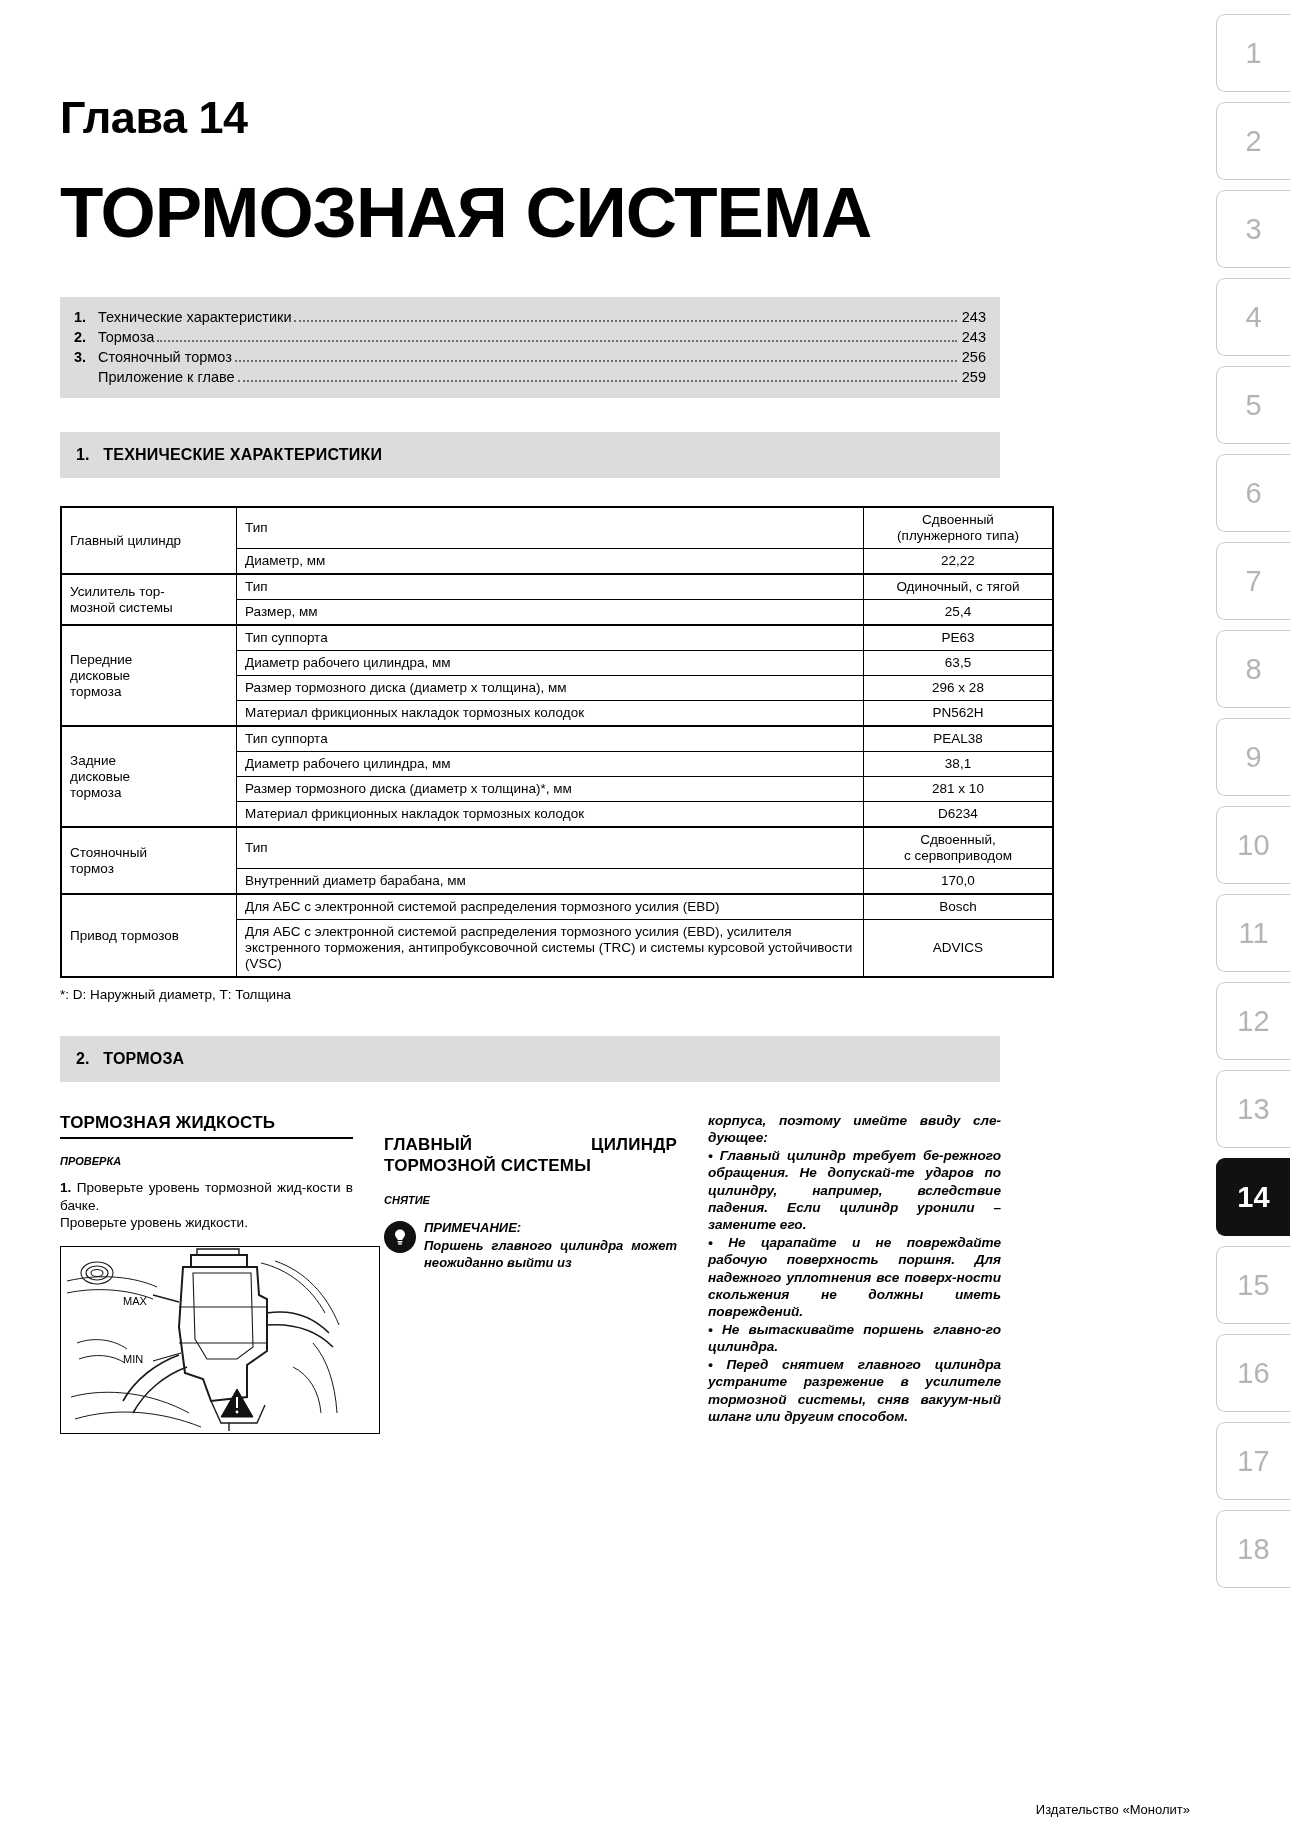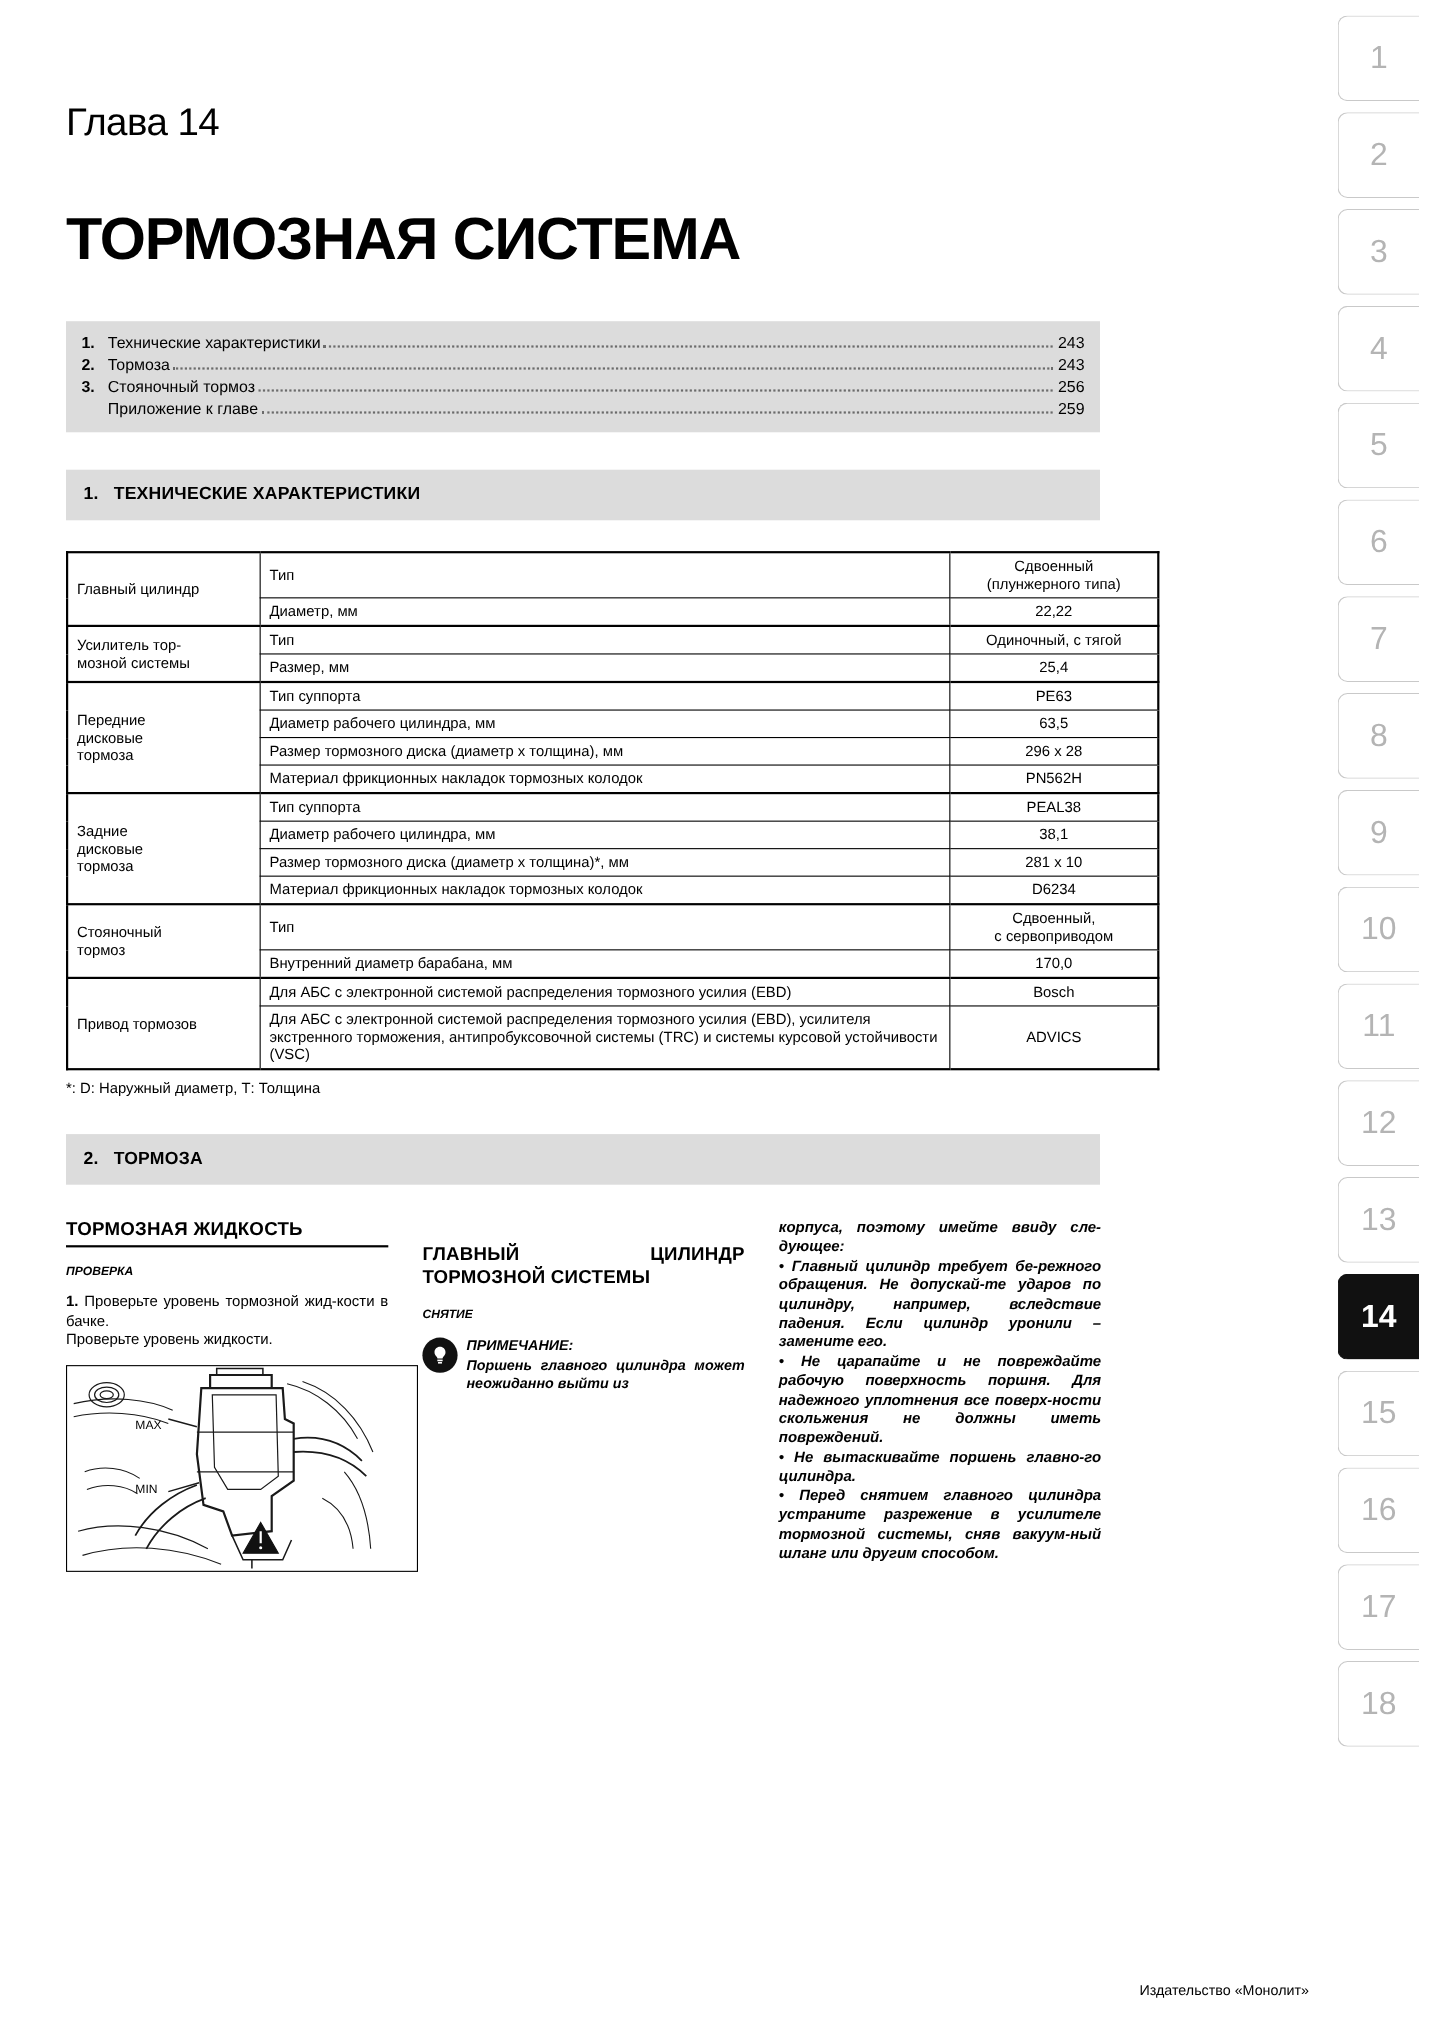--- a/index.html
+++ b/index.html
@@ -59,31 +59,31 @@
 
   
   .content {
     position: absolute;
     left: 60px;
     top: 0;
     width: 940px;
   }
 
   .chapter-label {
-    font-size: 35px;
-    font-weight: normal;
+    font-size: 45px;
+    font-weight: bold;
     letter-spacing: -0.5px;
     margin-top: 92px;
     font-family: "Liberation Sans", sans-serif;
   }
   .chapter-title {
-    font-size: 54px;
+    font-size: 71px;
     font-weight: bold;
     letter-spacing: -1px;
-    margin-top: 54px;
+    margin-top: 28px;
     font-family: "Liberation Sans", sans-serif;
   }
 
   
   .toc-box {
     margin-top: 44px;
     background: #dcdcdc;
     padding: 10px 14px 11px 14px;
     box-sizing: border-box;
     width: 940px;

